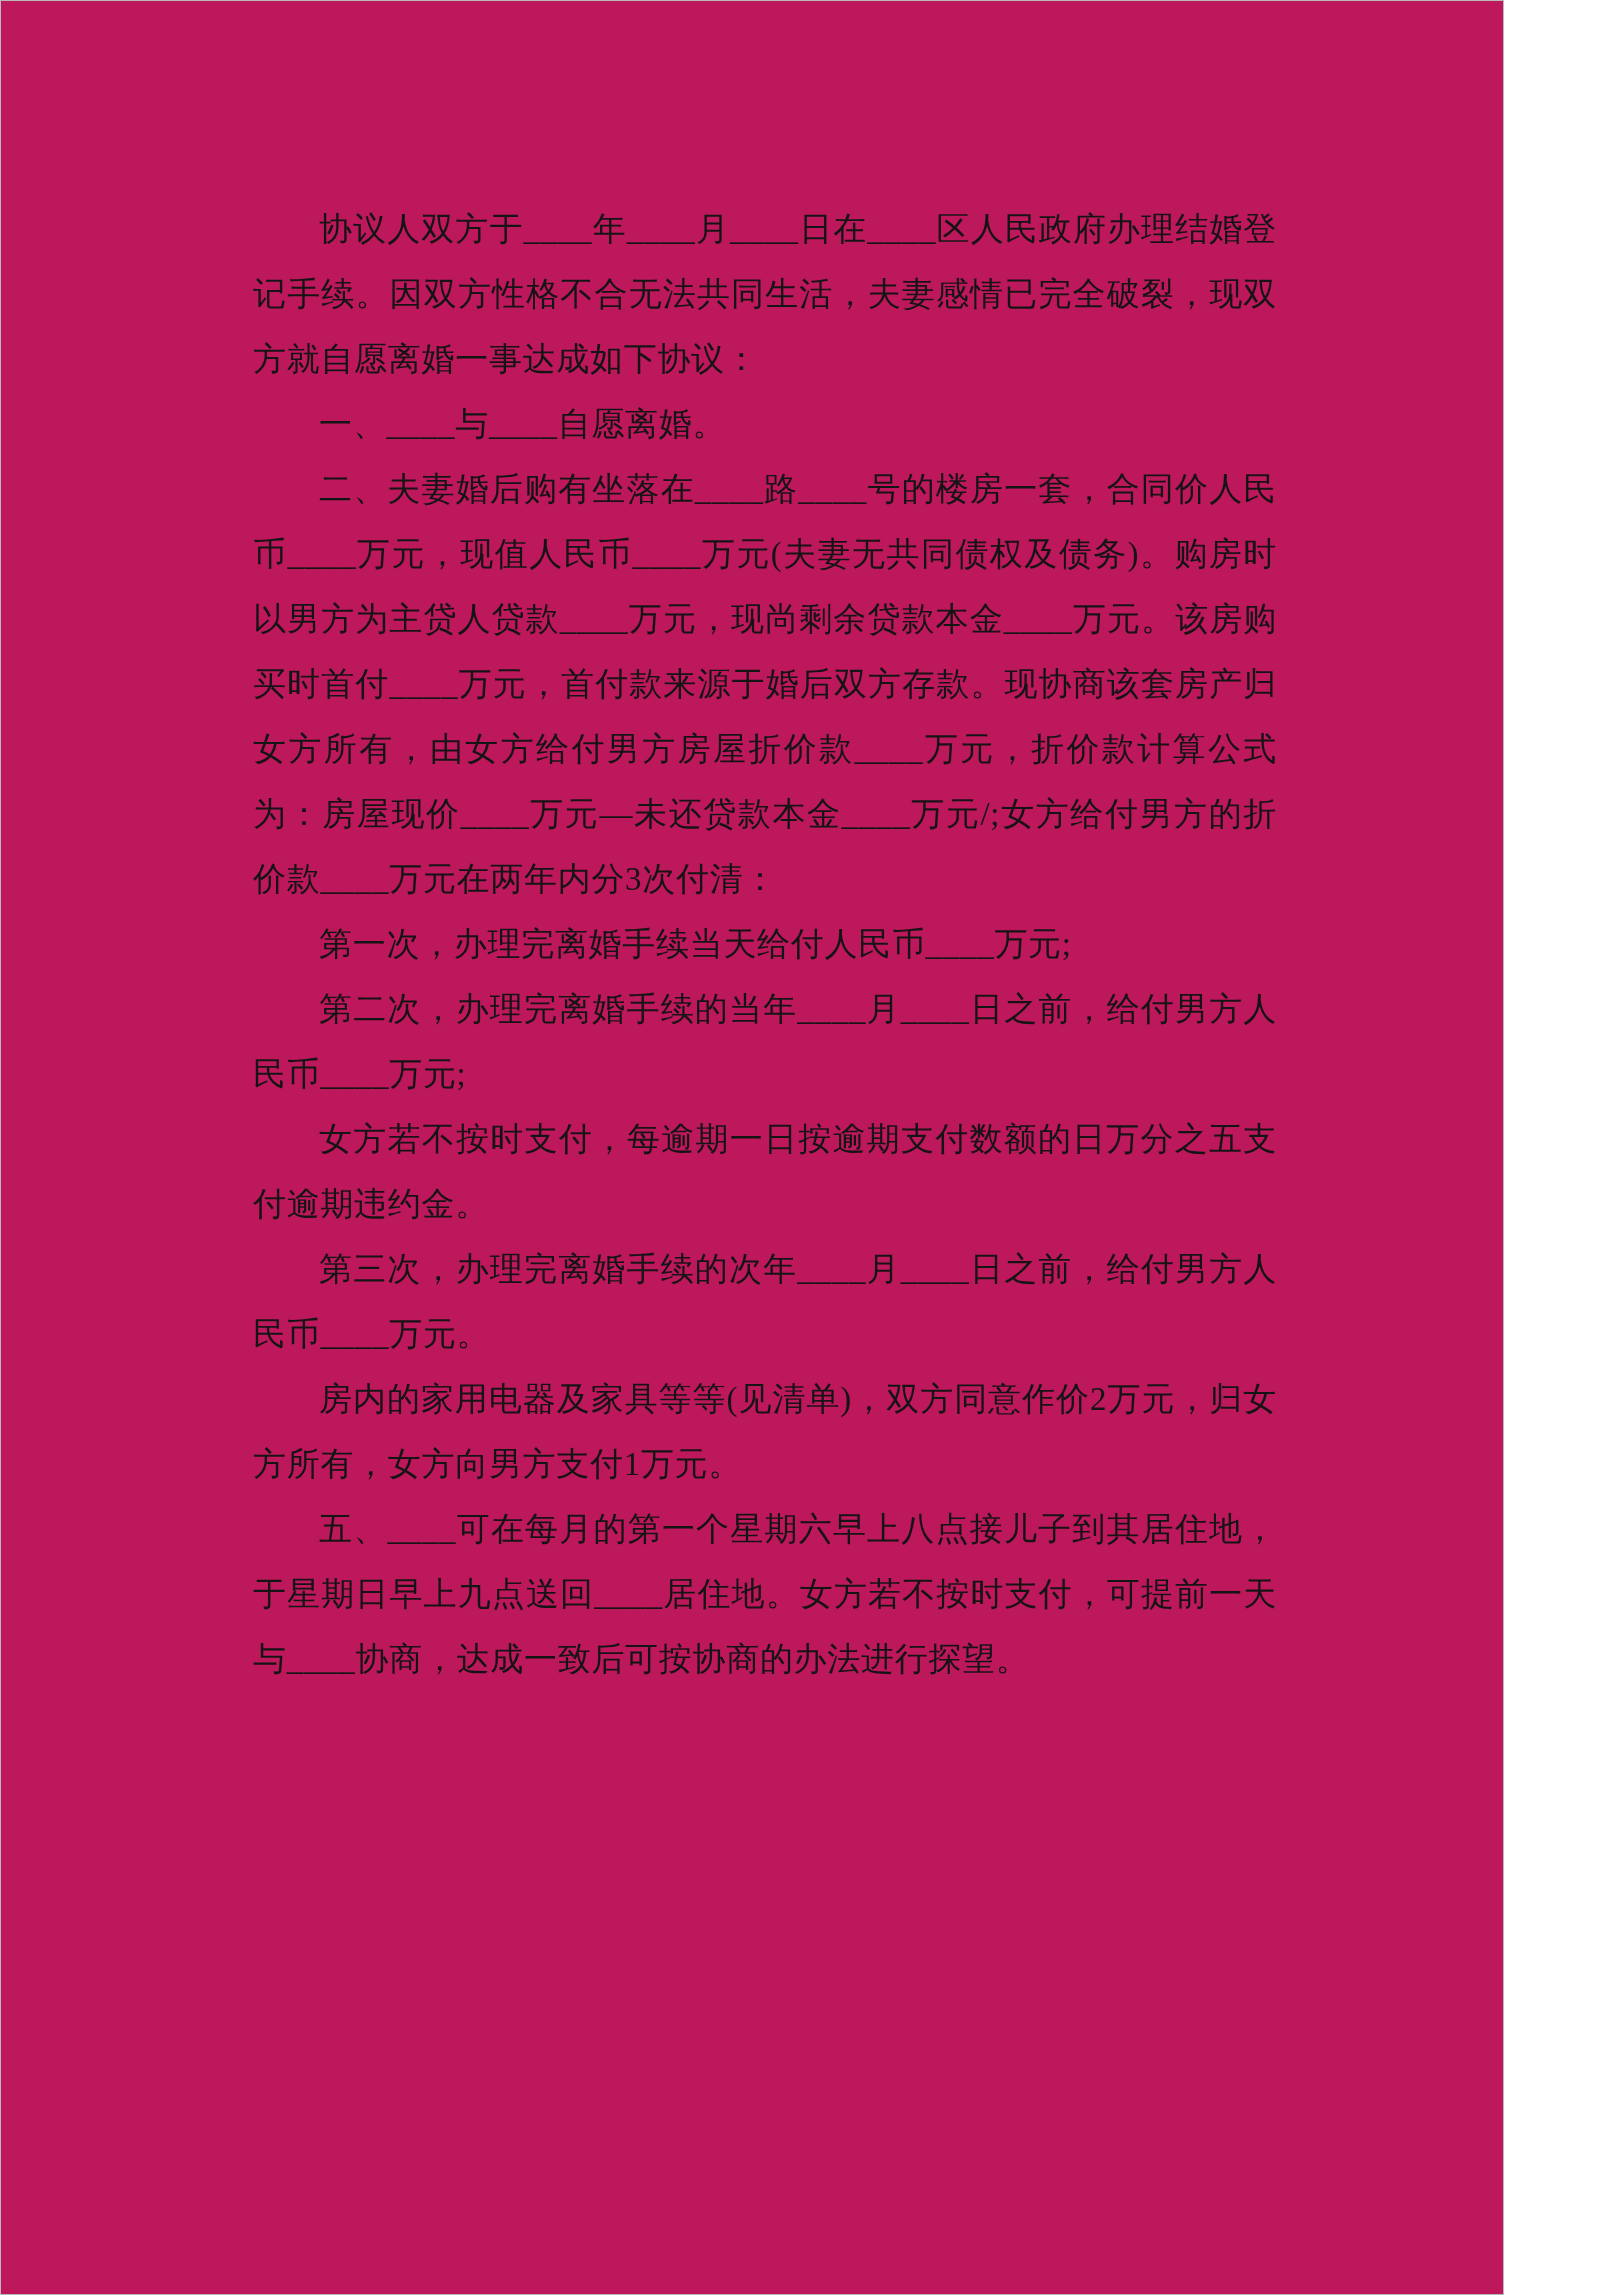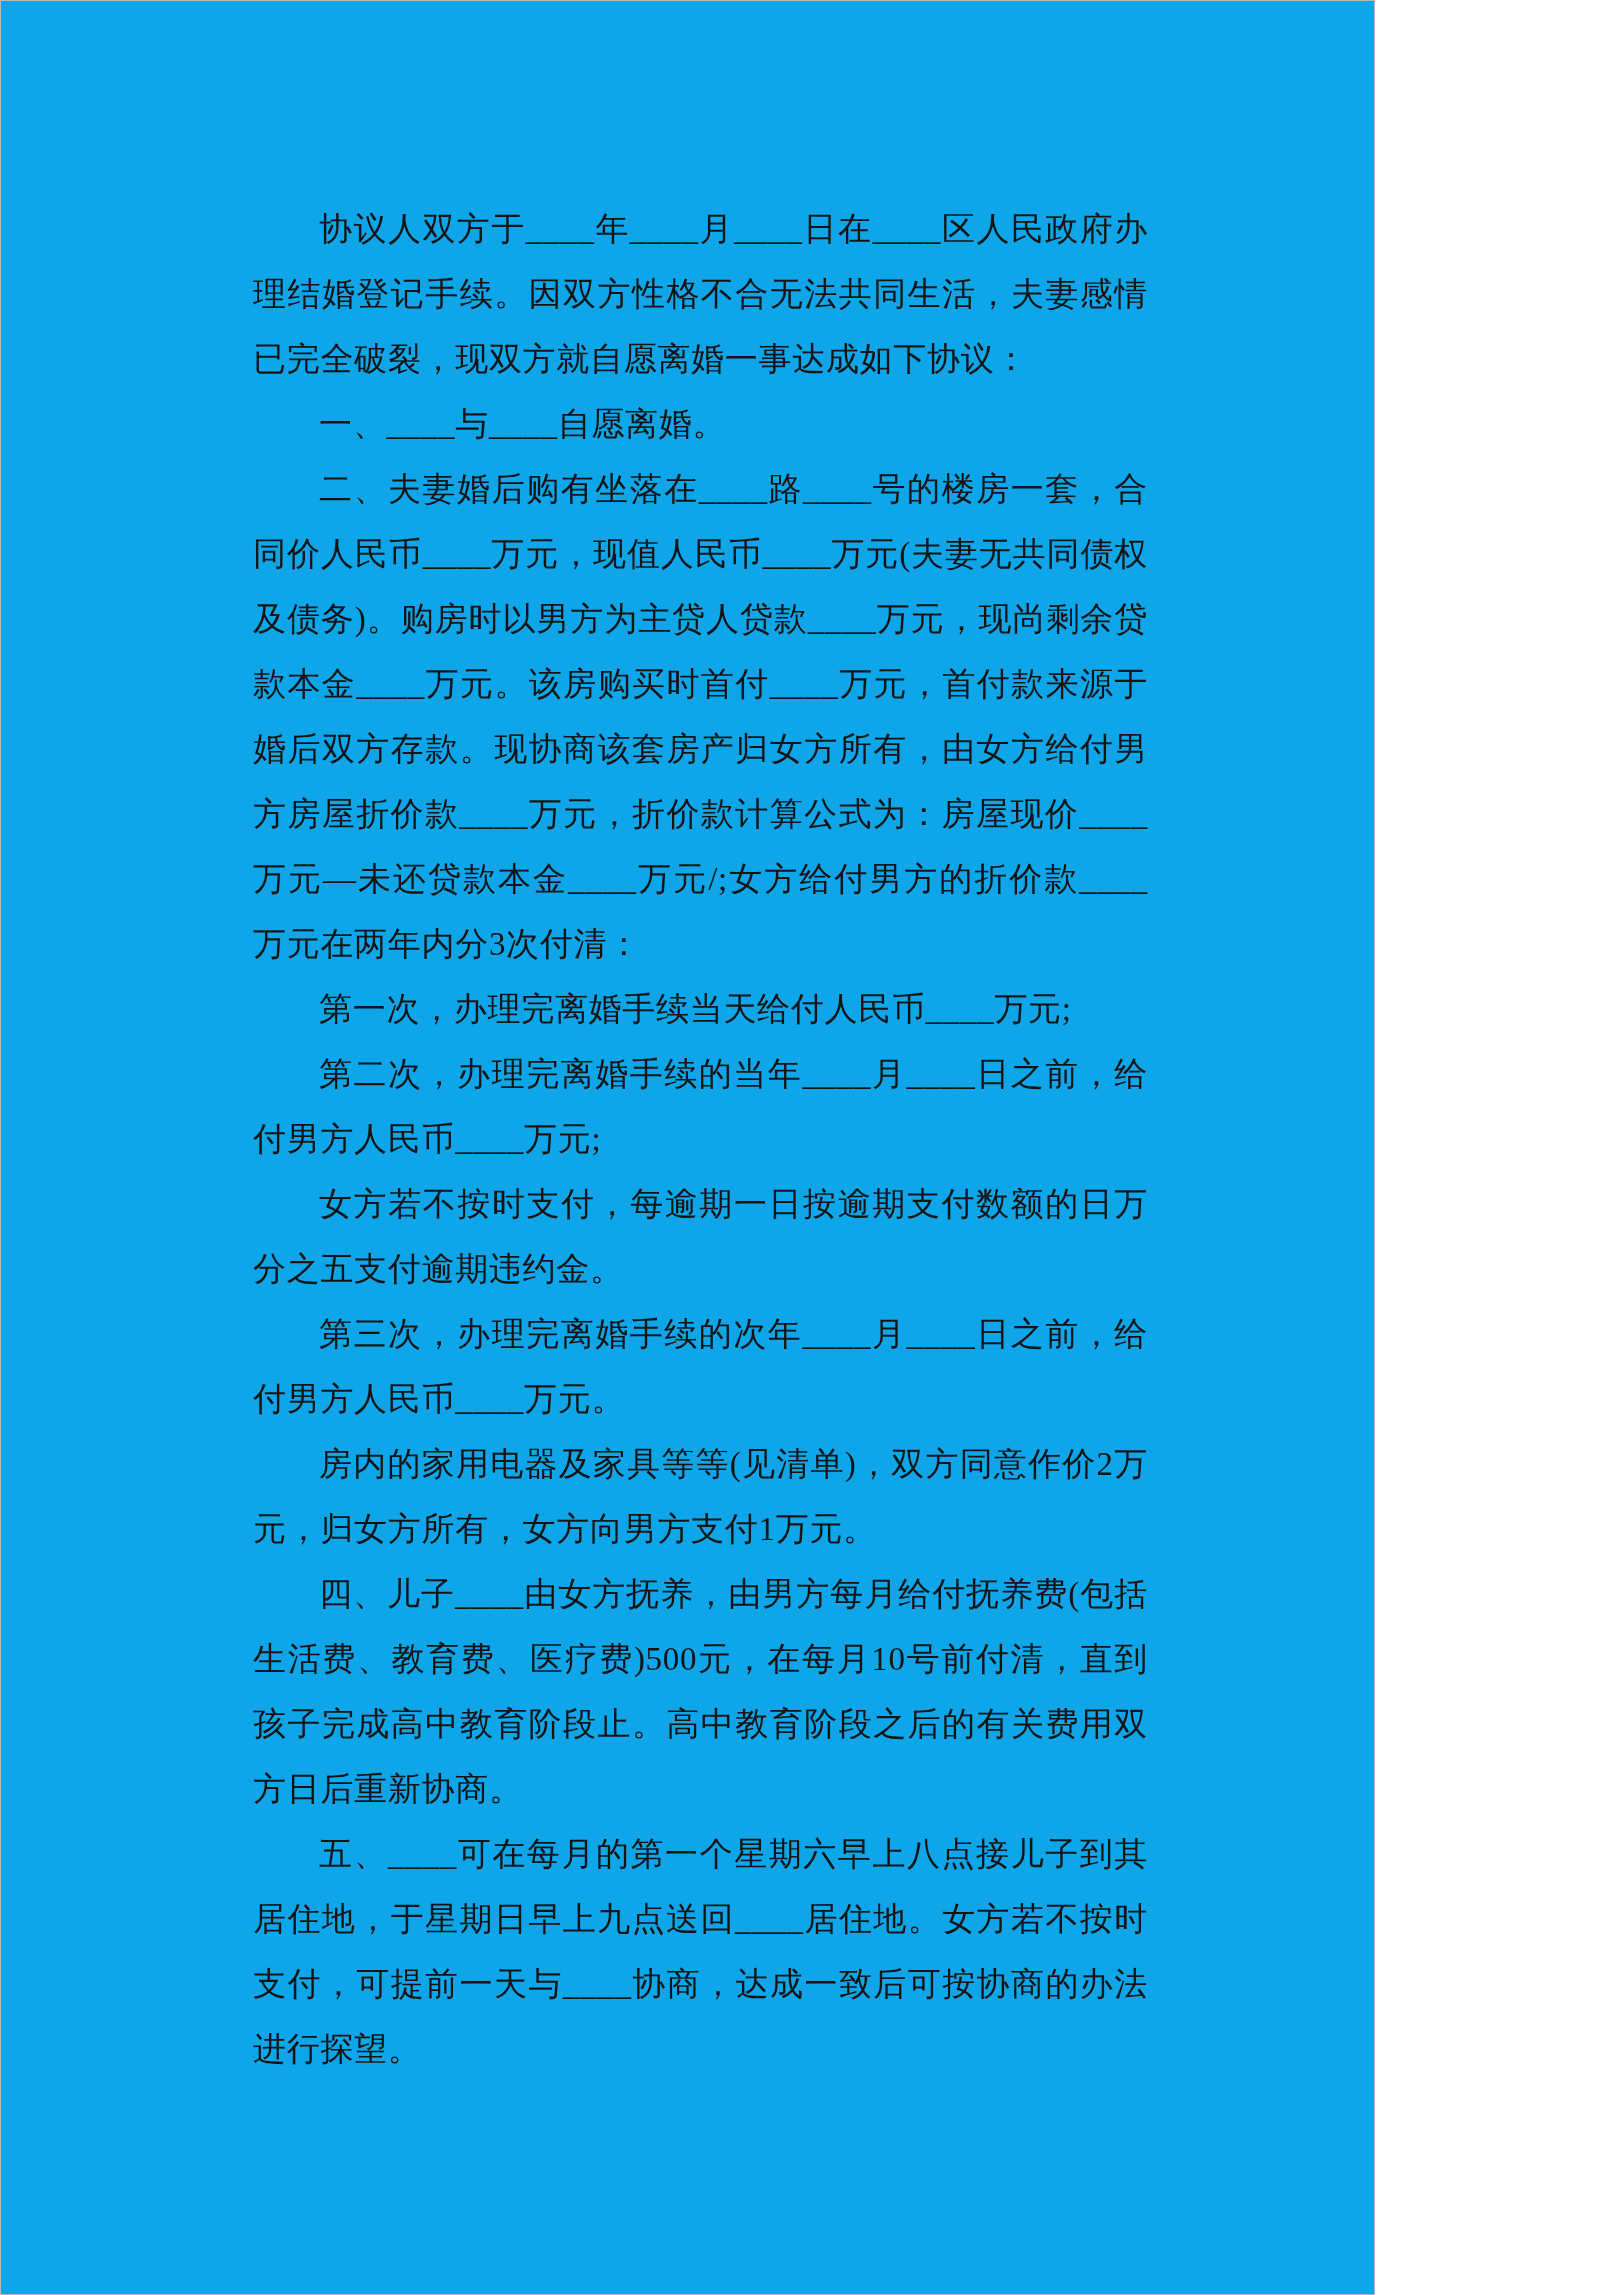--- a/index.html
+++ b/index.html
@@ -7,24 +7,24 @@
       padding: 0;
       background: #ffffff;
     }
     body {
       width: 1623px;
       height: 2295px;
       box-sizing: border-box;
       font-family: "Liberation Serif", "DejaVu Serif", serif;
     }
     .page {
-      width: 1375px;
+      width: 1504px;
       height: 2295px;
       box-sizing: border-box;
-      background: #0ea5e9;
+      background: #be185d;
       border: 1.3px solid #b9b9b9;
       padding: 196px 226px 0 252px;
       overflow: hidden;
     }
     .para {
       margin: 0;
       padding: 0;
       font-size: 33px;
       line-height: 65px;
       color: #141414;
@@ -40,16 +40,15 @@
 
 <div class="page">
   <p class="para">协议人双方于____年____月____日在____区人民政府办理结婚登记手续。因双方性格不合无法共同生活，夫妻感情已完全破裂，现双方就自愿离婚一事达成如下协议：</p>
   <p class="para">一、____与____自愿离婚。</p>
   <p class="para">二、夫妻婚后购有坐落在____路____号的楼房一套，合同价人民币____万元，现值人民币____万元(夫妻无共同债权及债务)。购房时以男方为主贷人贷款____万元，现尚剩余贷款本金____万元。该房购买时首付____万元，首付款来源于婚后双方存款。现协商该套房产归女方所有，由女方给付男方房屋折价款____万元，折价款计算公式为：房屋现价____万元—未还贷款本金____万元/;女方给付男方的折价款____万元在两年内分3次付清：</p>
   <p class="para">第一次，办理完离婚手续当天给付人民币____万元;</p>
   <p class="para">第二次，办理完离婚手续的当年____月____日之前，给付男方人民币____万元;</p>
   <p class="para">女方若不按时支付，每逾期一日按逾期支付数额的日万分之五支付逾期违约金。</p>
   <p class="para">第三次，办理完离婚手续的次年____月____日之前，给付男方人民币____万元。</p>
   <p class="para">房内的家用电器及家具等等(见清单)，双方同意作价2万元，归女方所有，女方向男方支付1万元。</p>
-  <p class="para">四、儿子____由女方抚养，由男方每月给付抚养费(包括生活费、教育费、医疗费)500元，在每月10号前付清，直到孩子完成高中教育阶段止。高中教育阶段之后的有关费用双方日后重新协商。</p>
   <p class="para">五、____可在每月的第一个星期六早上八点接儿子到其居住地，于星期日早上九点送回____居住地。女方若不按时支付，可提前一天与____协商，达成一致后可按协商的办法进行探望。</p>
 </div>
 
 
 </body></html>

